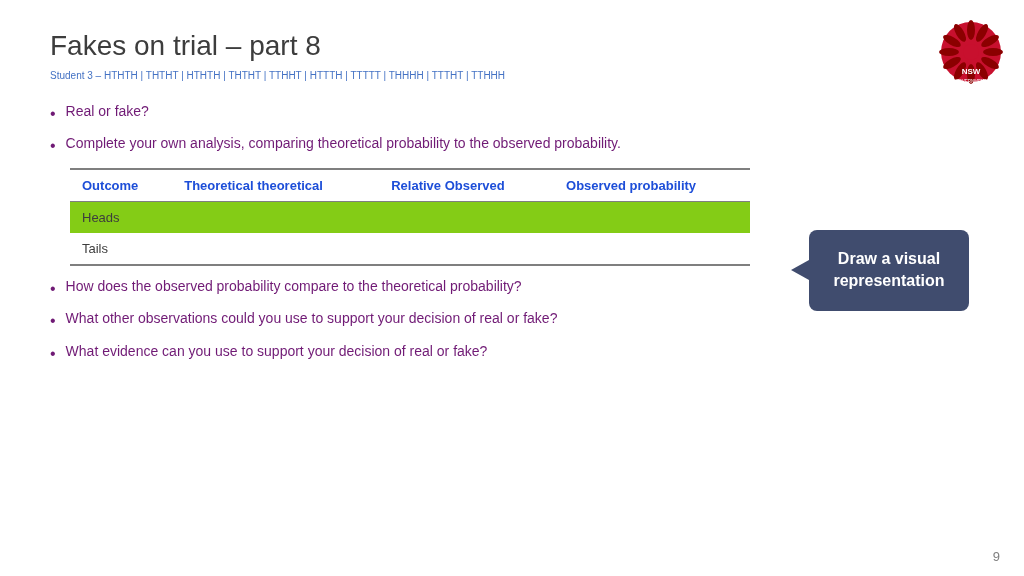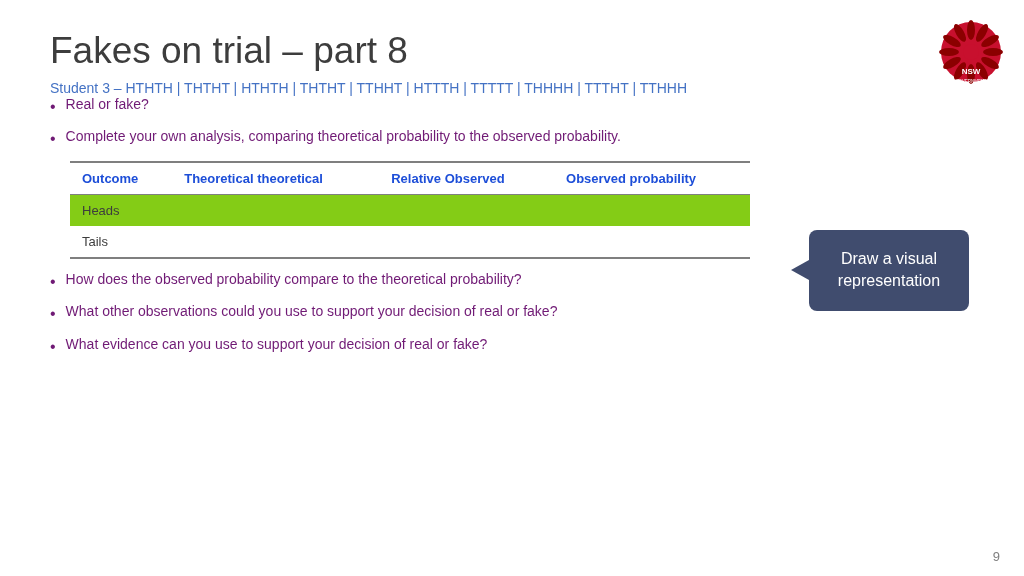--- a/index.html
+++ b/index.html
@@ -18,29 +18,30 @@
     }
 
     .slide {
       width: 1024px;
       height: 576px;
       padding: 30px 50px 20px 50px;
       position: relative;
     }
 
     .title {
-      font-size: 37px;
+      font-size: 28px;
       font-weight: 400;
       color: #3d3d3d;
       margin-bottom: 8px;
     }
 
     .subtitle {
-      font-size: 14px;
+      font-size: 10px;
       color: #4472c4;
+      margin-bottom: 22px;
       font-weight: 400;
     }
 
     .bullet-list {
       list-style: none;
       padding: 0;
     }
 
     .bullet-list li {
       display: flex;
@@ -100,21 +101,21 @@
       position: absolute;
       right: 55px;
       top: 230px;
       background-color: #404c6e;
       color: #ffffff;
       border-radius: 8px;
       padding: 18px 20px;
       width: 160px;
       text-align: center;
       font-size: 16px;
-      font-weight: 400;
+      font-weight: 700;
       line-height: 1.4;
     }
 
     .speech-bubble::before {
       content: '';
       position: absolute;
       left: -18px;
       top: 50%;
       transform: translateY(-50%);
       border-width: 10px 18px 10px 0;

